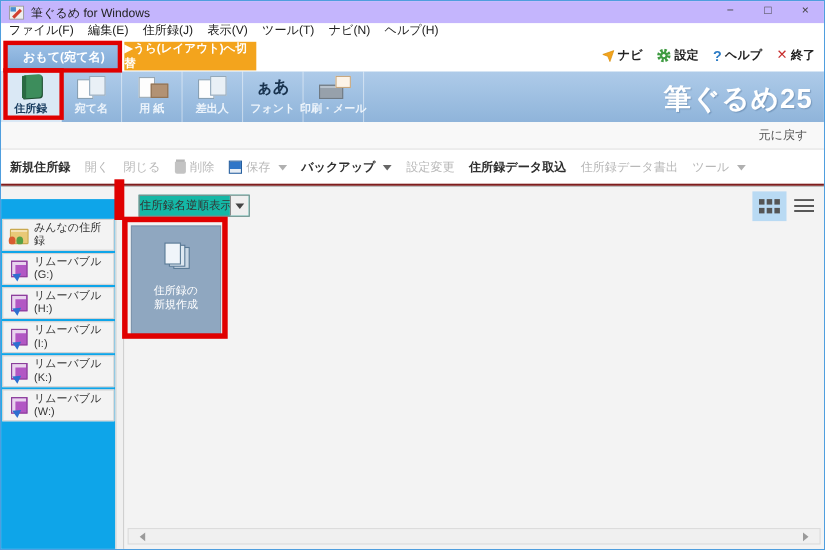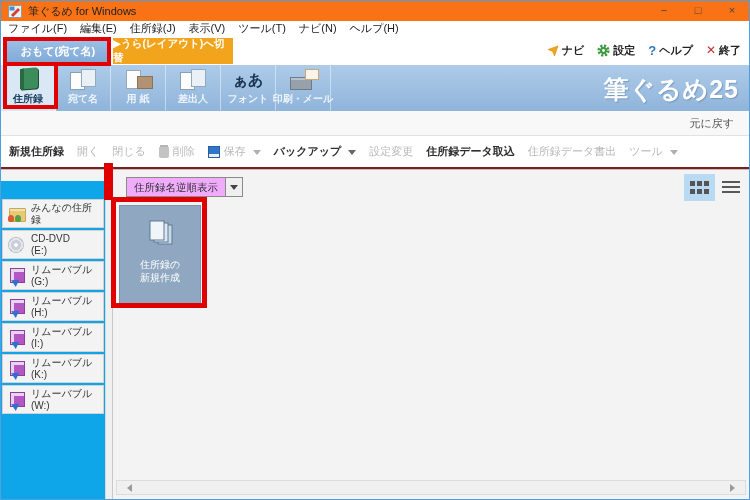--- a/index.html
+++ b/index.html
@@ -1,20 +1,20 @@
 <!DOCTYPE html>
 <html style="--anno: #e00000;"><head>
 <meta charset="utf-8">
 <style>
   * { box-sizing: border-box; margin: 0; padding: 0; }
   body { margin: 0; background: #888; font-family: "Liberation Sans", "DejaVu Sans", sans-serif; }
   .window { position: relative; width: 750px; height: 500px; background: #fff; border: 1px solid #4f9ede; overflow: hidden; }
 
   
-  .titlebar { position: relative; height: 20px; background: #f97316; display: flex; align-items: center; padding-left: 7px; }
+  .titlebar { position: relative; height: 20px; background: #c4b5fd; display: flex; align-items: center; padding-left: 7px; }
   .app-icon { width: 14px; height: 13px; margin-right: 6px; flex: 0 0 auto; }
   .title-text { font-size: 11px; color: #222; }
   .win-controls { position: absolute; right: 0; top: 0; height: 20px; display: flex; }
   .win-btn { width: 34px; height: 20px; text-align: center; line-height: 19px; font-size: 11px; color: #444; }
 
   
   .menubar { height: 14px; background: #fff; display: flex; align-items: center; gap: 13px; padding-left: 7px; }
   .menu-item { font-size: 11px; color: #222; line-height: 14px; white-space: nowrap; }
 
   
@@ -100,21 +100,21 @@
     background: radial-gradient(circle, #ffffff 0 2px, #c9ced8 2px 5px, #e2e6ec 5px 7px, #b9bfca 7px 8px); }
   .srow[data-icon="removable"] .side-icon::before { content: ""; position: absolute; left: 3px; top: 1px;
     width: 13px; height: 13px; background: #b257c4; border: 1px solid #8a3f9a; box-shadow: inset 3px 3px 0 #e8d4ee; }
   .srow[data-icon="removable"] .side-icon::after { content: ""; position: absolute; left: 0; bottom: 0;
     width: 0; height: 0; border: 4px solid transparent; border-right: 7px solid #2e6fd0; transform: rotate(25deg); }
 
   .side-strip { position: absolute; left: 104px; top: 0; bottom: 0; width: 8px; background: #f0f0f0;
     border-left: 1px solid #d8d8d8; border-right: 1px solid #c9c9c9; }
 
   .mainarea { position: absolute; left: 112px; right: 0; top: 0; bottom: 0; background: #f3f3f3; }
-  .sort-dd { position: absolute; left: 13px; top: 7px; width: 117px; height: 20px; background: #f0abfc;
+  .sort-dd { position: absolute; left: 13px; top: 7px; width: 101px; height: 20px; background: #14b8a6;
     border: 1px solid #8a8a8a; display: flex; }
   .sort-dd-label { flex: 1; text-align: center; font-size: 10.5px; color: #333; line-height: 18px; white-space: nowrap; overflow: hidden; }
   .sort-dd-btn { width: 17px; border-left: 1px solid #8a8a8a; background: #efefef; position: relative; }
   .sort-dd-btn::after { content: ""; position: absolute; left: 4px; top: 7px; border: 4px solid transparent; border-top: 5px solid #444; }
 
   .view-grid-btn { position: absolute; right: 34px; top: 4px; width: 31px; height: 27px; background: #b9daf3;
     display: flex; align-items: center; justify-content: center; }
   .view-list-btn { position: absolute; right: 5px; top: 6px; width: 26px; height: 23px;
     display: flex; align-items: center; justify-content: center; }
   .icon-grid { position: relative; width: 19px; height: 13px; }
@@ -302,27 +302,20 @@
 
         <div class="srow" data-icon="folder-people">
           <span class="side-icon"></span>
           <span class="slabel">
             <span>みんなの住所録</span>
 
           </span>
         </div>
 
 
-        <div class="srow" data-icon="cd">
-          <span class="side-icon"></span>
-          <span class="slabel">
-            <span>CD-DVD</span>
-            <span>(E:)</span>
-          </span>
-        </div>
 
         <div class="srow" data-icon="removable">
           <span class="side-icon"></span>
           <span class="slabel">
             <span>リムーバブル</span>
             <span>(G:)</span>
           </span>
         </div>
 
         <div class="srow" data-icon="removable">

